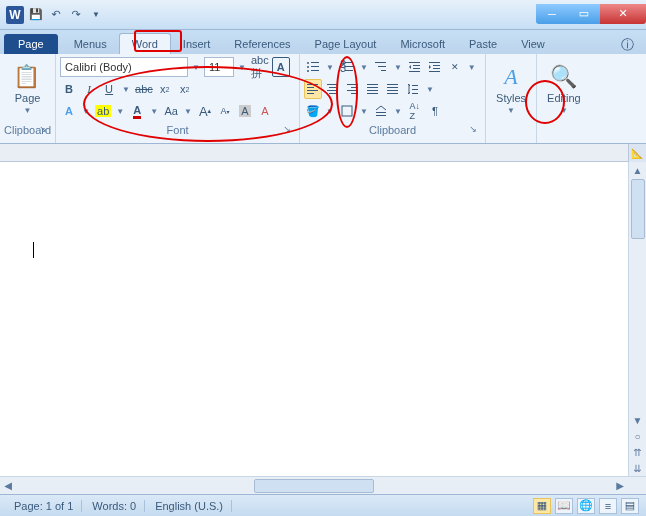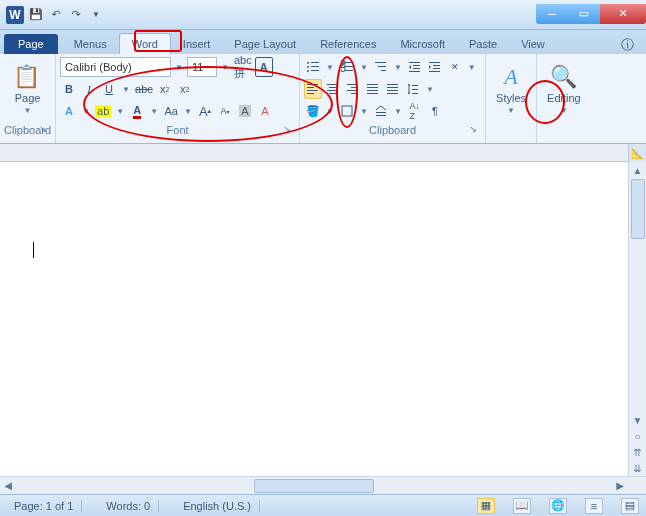--- a/index.html
+++ b/index.html
@@ -21,40 +21,40 @@
 .help{margin-left:auto;padding:0 8px;color:#3a5a7c;font-size:13px}
 .ribbon{height:90px;background:#eef4fb;border-bottom:1px solid #9db7d4;display:flex}
 .group{border-right:1px solid #c7d7e8;display:flex;flex-direction:column;padding:2px 4px 0;position:relative}
 .glabel{text-align:center;color:#5a7aa0;font-size:10px;padding:2px 0;position:relative}
 .launcher{position:absolute;right:2px;bottom:2px;width:12px;height:12px;color:#5a7aa0;font-size:9px}
 .bigbtn{display:flex;flex-direction:column;align-items:center;justify-content:center;gap:2px;padding:2px 6px;color:#3a5a7c;height:66px}
 .bigbtn .ico{font-size:22px}
 .rows{display:flex;flex-direction:column;gap:2px;height:66px;justify-content:center}
 .row{display:flex;align-items:center;gap:2px}
 .combo{background:#fff;border:1px solid #a7bcd4;height:20px;display:flex;align-items:center;padding:0 4px;color:#333}
-.fontname{width:111px}
+.fontname{width:128px}
 .fontsize{width:30px}
 .dd{color:#5a7aa0;padding:0 2px;font-size:8px}
 .sbtn{min-width:18px;height:20px;display:flex;align-items:center;justify-content:center;color:#3a5a7c;border:1px solid transparent;border-radius:2px}
 .sbtn.active{background:#ffe8a6;border-color:#e8c45a}
 .sbtn svg{width:14px;height:14px}
 .ruler{height:18px;background:#e9eef5;border-bottom:1px solid #b9c7d8;position:relative}
 .rulcorner{position:absolute;right:0;top:0;width:18px;height:18px;background:#dbe6f2;border-left:1px solid #b9c7d8;display:flex;align-items:center;justify-content:center;color:#5a7aa0;font-size:10px}
 .docwrap{flex:1;display:flex;overflow:hidden;background:#fff;position:relative}
 .page{flex:1;background:#fff;position:relative}
 .cursor{position:absolute;left:33px;top:80px;width:1px;height:16px;background:#000}
 .vscroll{width:18px;background:#e8eef6;border-left:1px solid #c7d7e8;display:flex;flex-direction:column;align-items:center}
 .vscroll .arr{height:16px;color:#5a7aa0;font-size:10px;display:flex;align-items:center;justify-content:center;width:100%}
 .vscroll .thumb{width:14px;background:#cfe0f2;border:1px solid #a7bcd4;border-radius:2px;margin:1px 0}
 .vscroll .track{flex:1}
 .hscrollbar{height:18px;background:#e8eef6;border-top:1px solid #c7d7e8;display:flex;align-items:center}
 .hscrollbar .arr{width:16px;text-align:center;color:#5a7aa0;font-size:10px}
 .hscrollbar .htrack{flex:1;position:relative;height:14px}
 .hscrollbar .hthumb{position:absolute;left:40%;width:20%;height:14px;background:#cfe0f2;border:1px solid #a7bcd4;border-radius:2px}
-.status{height:22px;background:linear-gradient(#dbe9f7,#c5dbf0);border-top:1px solid #9db7d4;display:flex;align-items:center;padding:0 6px;color:#3a5a7c;gap:16px}
+.status{height:22px;background:linear-gradient(#dbe9f7,#c5dbf0);border-top:1px solid #9db7d4;display:flex;align-items:center;padding:0 6px;color:#3a5a7c;gap:2px}
 .status .cell{padding:0 8px;border-right:1px solid #a9c1dc}
 .status .spacer{flex:1}
 .viewbtn{width:18px;height:16px;display:flex;align-items:center;justify-content:center;border:1px solid #a9c1dc;background:#eef4fb;margin:0 1px}
 .viewbtn.active{background:#ffe8a6;border-color:#e8c45a}
 .zoom{display:flex;align-items:center;gap:4px;margin-left:6px}
 .slider{width:80px;height:3px;background:#9db7d4;position:relative}
 .slider .sthumb{position:absolute;left:48%;top:-4px;width:8px;height:11px;background:#eef4fb;border:1px solid #5a7aa0;border-radius:2px}
 .rnd{width:14px;height:14px;border:1px solid #5a7aa0;border-radius:50%;display:flex;align-items:center;justify-content:center;background:#eef4fb;font-size:11px;line-height:1}
 .annot{position:absolute;border:2px solid #e00000;pointer-events:none}
 .annot.rect{border-radius:3px}
@@ -76,22 +76,22 @@
     <div class="maxb">▭</div>
     <div class="closeb">✕</div>
   </div>
 </div>
 
 <div class="tabs">
   <div class="ftab">Page</div>
   <div class="tab">Menus</div>
   <div class="tab active">Word</div>
   <div class="tab">Insert</div>
+  <div class="tab">References</div>
   <div class="tab">Page Layout</div>
-  <div class="tab">References</div>
   <div class="tab">Microsoft</div>
   <div class="tab">Paste</div>
   <div class="tab">View</div>
   <div class="help">ⓘ</div>
 </div>
 
 <div class="ribbon">
 
   <div class="group">
     <div class="bigbtn">

